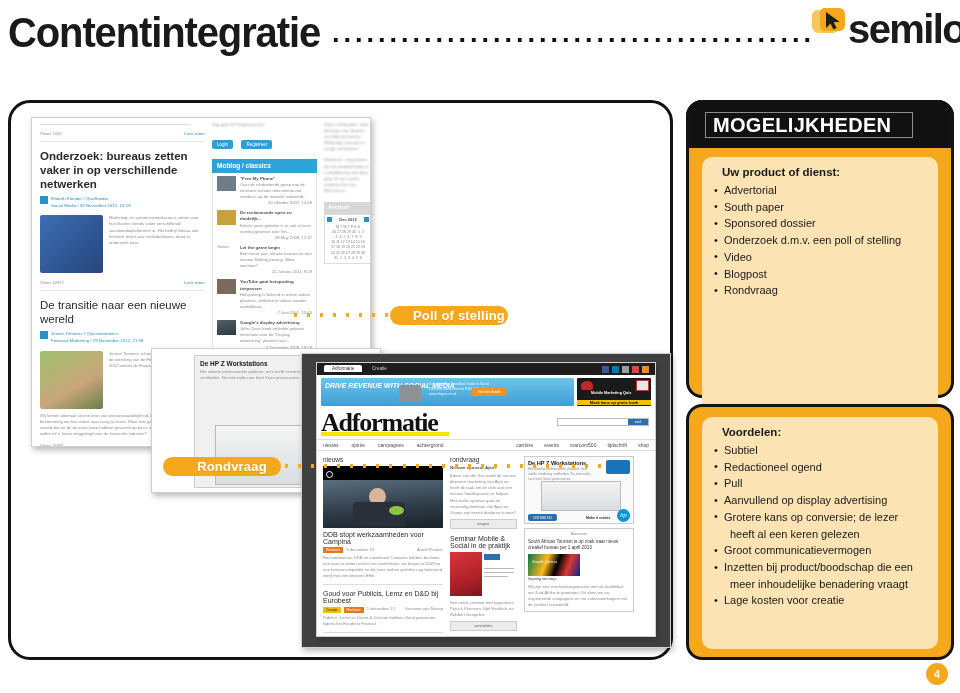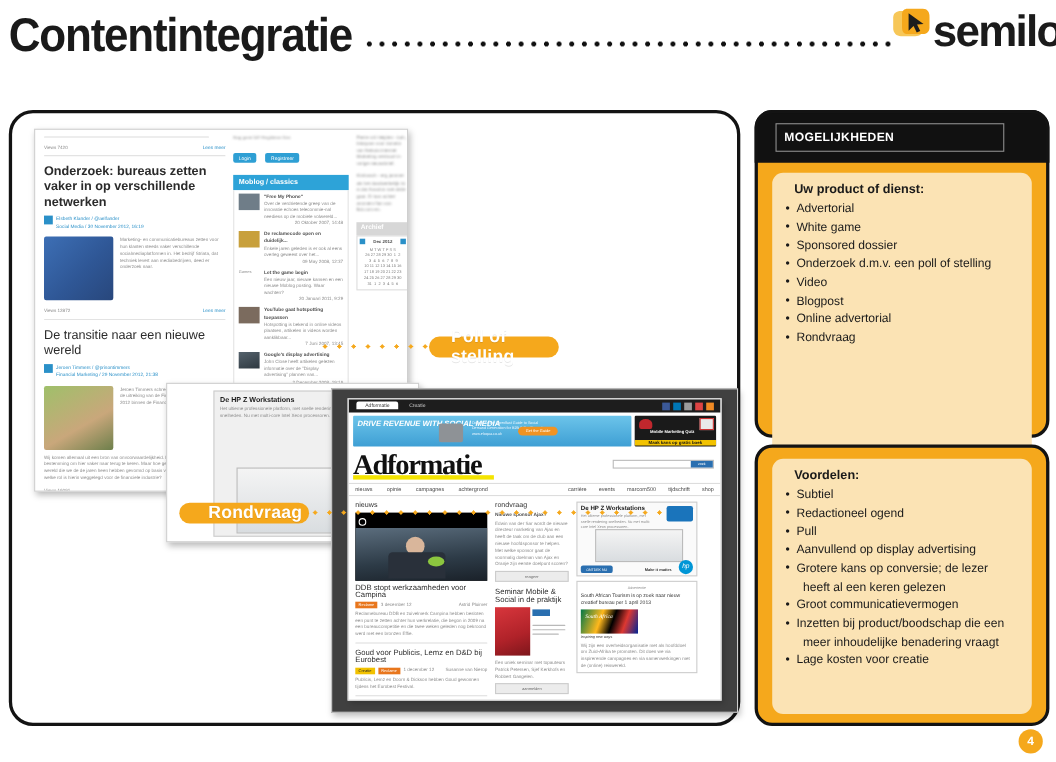--- a/index.html
+++ b/index.html
@@ -118,21 +118,21 @@
   .tag-y { background:#f2c200; color:#222; font-size:3.6px; padding:1px 3px; }
   .btn-gray { background:#ececec; border:1px solid #ccc; font-size:3.6px; color:#666; text-align:center;}
   .hpad { background: linear-gradient(180deg,#f4f4f4 0%,#d9dde0 100%); border:1px solid #bbb; }
   .sa-flag { background: linear-gradient(110deg,#007749 0%,#ffb81c 35%,#000 55%,#de3831 75%,#002395 100%); }
 
   
   .pill {
     position: absolute;
     background: #f5a81c;
     color: #ffffff;
-    font-size: 16px;
+    font-size: 13px;
     font-weight: bold;
     border-radius: 12px;
     display: flex;
     align-items: center;
     justify-content: center;
     letter-spacing: 0.2px;
     text-shadow: 0 1px 0 rgba(0,0,0,0.10);
     padding-left: 20px;
   }
   .pill-poll { left: 390px; top: 306px; width: 118px; height: 19px; }
@@ -166,21 +166,21 @@
     background: #111111;
     border-radius: 16px 16px 0 0;
     border: 3px solid #131313;
   }
   .panel-header-label {
     position: absolute;
     left: 16px; top: 9px;
     width: 208px; height: 26px;
     border: 1px solid #8e8e8e;
     color: #ffffff;
-    font-size: 11px;
+    font-size: 20px;
     font-weight: bold;
     letter-spacing: 0.3px;
     display: flex;
     align-items: center;
     padding-left: 7px;
   }
   .inner-card {
     position: absolute;
     background: #fbe3b4;
     border-radius: 10px;
@@ -516,26 +516,25 @@
 <div class="pill pill-rond">Rondvraag</div>
 
 <div class="panel panel-top">
   <div class="panel-header">
     <div class="panel-header-label">MOGELIJKHEDEN</div>
   </div>
   <div class="inner-card inner-top">
     <div class="card-title">Uw product of dienst:</div>
     <ul class="bullets">
       <li>Advertorial</li>
-      <li>White game</li>
+      <li>South paper</li>
       <li>Sponsored dossier</li>
       <li>Onderzoek d.m.v. een poll of stelling</li>
       <li>Video</li>
       <li>Blogpost</li>
-      <li>Online advertorial</li>
       <li>Rondvraag</li>
     </ul>
   </div>
 </div>
 
 <div class="panel panel-bot">
   <div class="inner-card inner-bot">
     <div class="card-title">Voordelen:</div>
     <ul class="bullets">
       <li>Subtiel</li>

